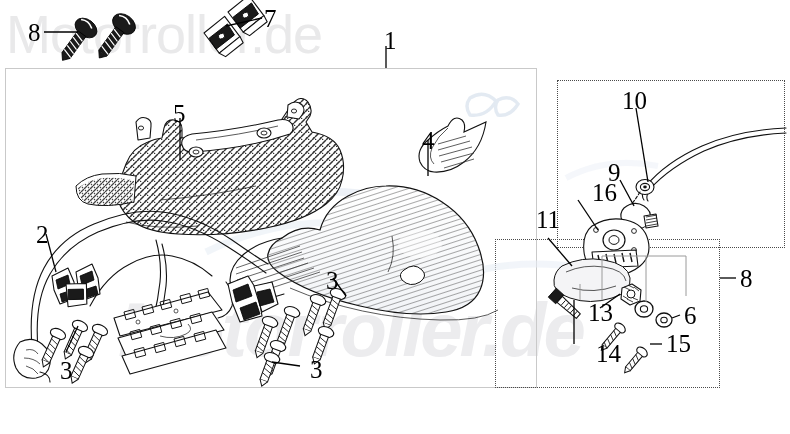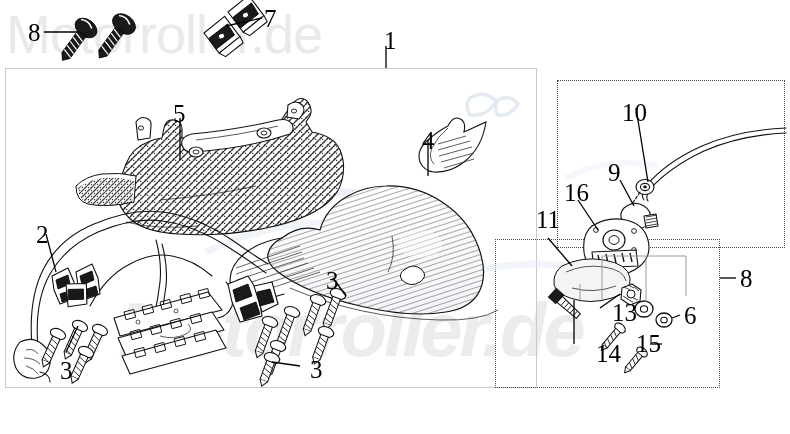--- a/index.html
+++ b/index.html
@@ -420,21 +420,21 @@
   <div class="lbl" style="left:36px;top:222px">2</div>
   <div class="lbl" style="left:60px;top:358px">3</div>
   <div class="lbl" style="left:326px;top:268px">3</div>
   <div class="lbl" style="left:310px;top:357px">3</div>
   <div class="lbl" style="left:422px;top:128px">4</div>
   <div class="lbl" style="left:173px;top:101px">5</div>
   <div class="lbl" style="left:684px;top:303px">6</div>
   <div class="lbl" style="left:264px;top:6px">7</div>
   <div class="lbl" style="left:28px;top:20px">8</div>
   <div class="lbl" style="left:608px;top:160px">9</div>
-  <div class="lbl" style="left:622px;top:100px">10</div>
+  <div class="lbl" style="left:622px;top:88px">10</div>
   <div class="lbl" style="left:536px;top:207px">11</div>
   <div class="lbl" style="left:740px;top:266px">8</div>
-  <div class="lbl" style="left:612px;top:300px">13</div>
+  <div class="lbl" style="left:588px;top:300px">13</div>
   <div class="lbl" style="left:596px;top:341px">14</div>
-  <div class="lbl" style="left:636px;top:331px">15</div>
-  <div class="lbl" style="left:564px;top:180px">16</div>
+  <div class="lbl" style="left:666px;top:331px">15</div>
+  <div class="lbl" style="left:592px;top:180px">16</div>
 
 </div>
 
 </body></html>

